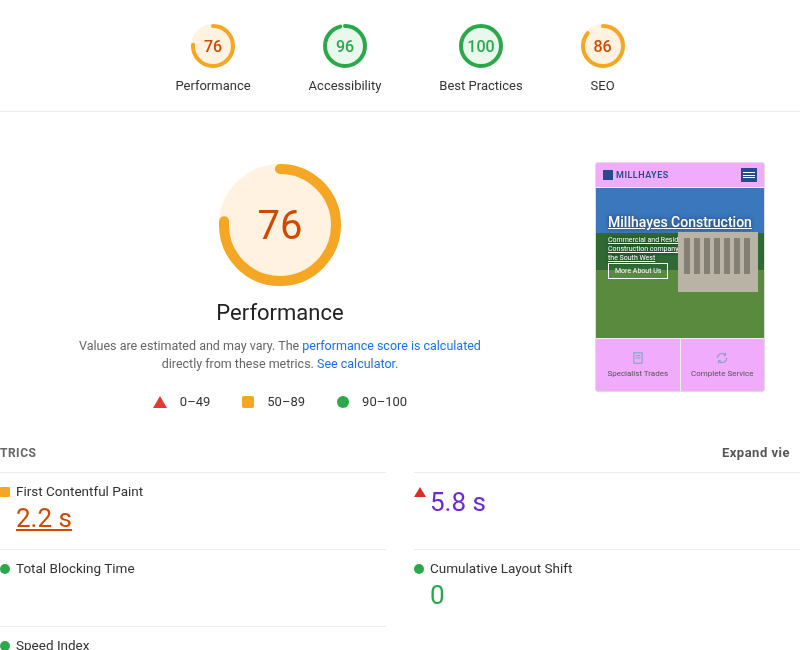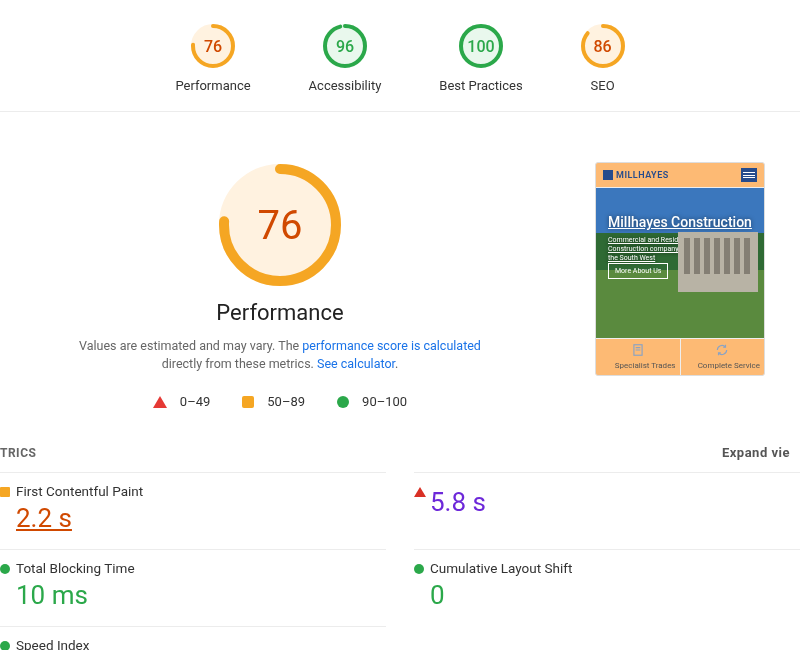--- a/index.html
+++ b/index.html
@@ -122,21 +122,21 @@
     width: 240px;
     display: flex;
     justify-content: center;
     align-items: flex-start;
   }
   .phone-preview {
     width: 170px;
     border: 1px solid #ddd;
     border-radius: 3px;
     overflow: hidden;
-    background: #fdba74;
+    background: #f0abfc;
     font-size: 9px;
   }
   .pp-header {
     display: flex;
     justify-content: space-between;
     align-items: center;
     padding: 5px 7px;
     border-bottom: 1px solid #eee;
   }
   .pp-logo {
@@ -174,22 +174,22 @@
   }
   .pp-title { font-size: 14px; font-weight: 500; line-height:1.15; text-shadow:0 0 4px rgba(0,0,0,.5); }
   .pp-sub { font-size: 7px; margin-top: 6px; line-height:1.3; max-width:110px; text-shadow:0 0 4px rgba(0,0,0,.6);}
   .pp-btn { display:inline-block; font-size:7px; border:1px solid #fff; padding:3px 6px; }
   .pp-cards {
     display:flex;
     border-top:1px solid #eee;
   }
   .pp-card {
     flex:1;
-    text-align:right;
-    padding:4px 4px;
+    text-align:center;
+    padding:12px 4px;
     border-right:1px solid #eee;
     color:#555;
     font-size:8px;
     line-height:1.2;
   }
   .pp-card:last-child { border-right:none; }
   .pp-card .ic {
     display:block; margin:0 auto 4px;
     width:14px; height:14px;
   }
@@ -381,21 +381,20 @@
     <div class="name">First Contentful Paint</div>
     <div class="val">2.2 s</div>
   </div>
   <div class="metric red">
     <span class="ind ind-tri"></span>
     <div class="val">5.8 s</div>
   </div>
   <div class="metric green">
     <span class="ind ind-ci"></span>
     <div class="name">Total Blocking Time</div>
-    <div class="val">10 ms</div>
   </div>
   <div class="metric green">
     <span class="ind ind-ci"></span>
     <div class="name">Cumulative Layout Shift</div>
     <div class="val">0</div>
   </div>
   <div class="metric green">
     <span class="ind ind-ci"></span>
     <div class="name">Speed Index</div>
 

